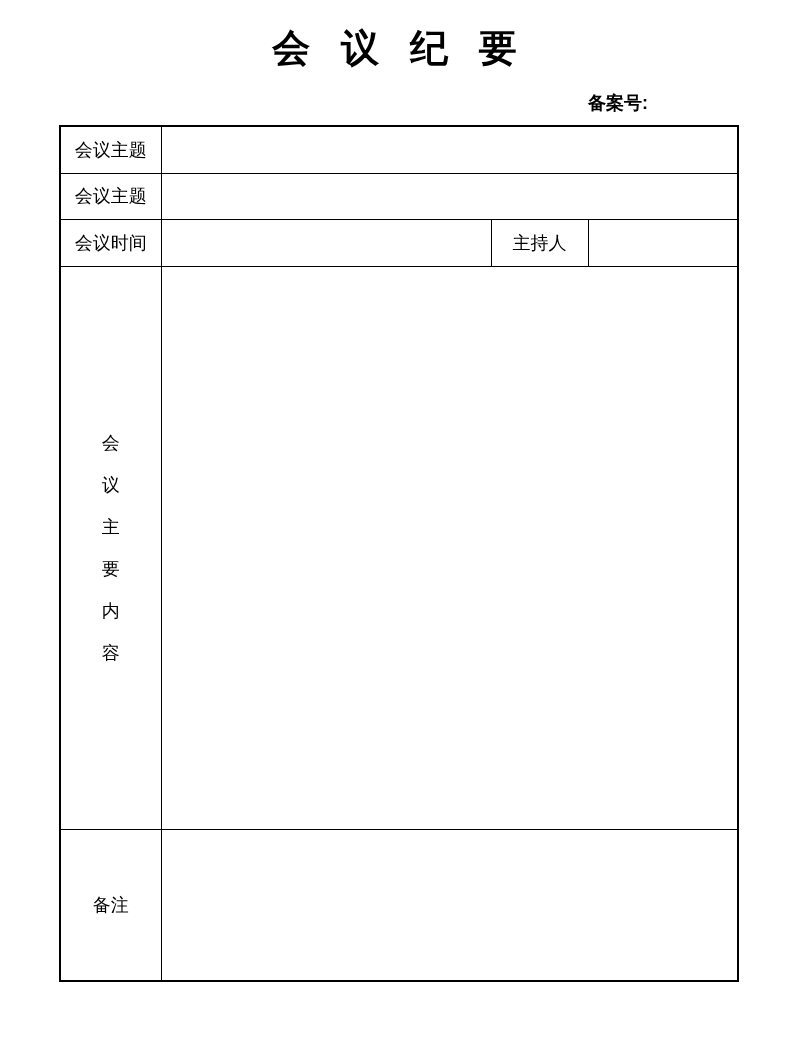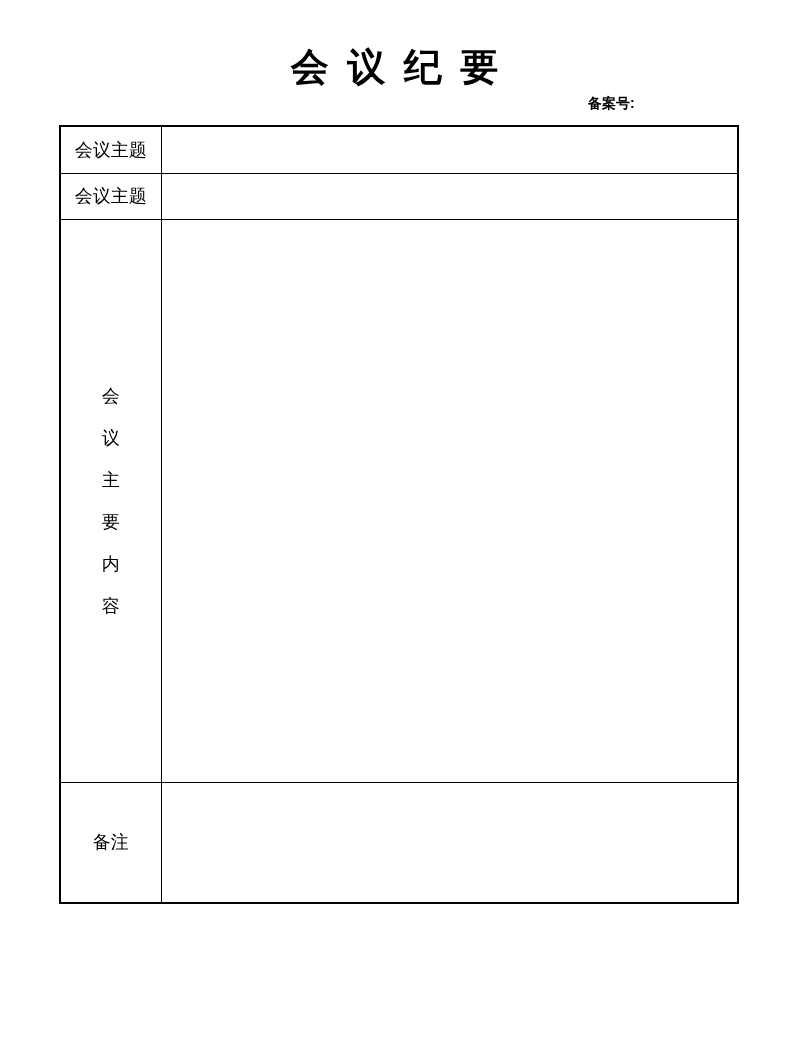--- a/index.html
+++ b/index.html
@@ -9,37 +9,37 @@
     background: #ffffff;
     font-family: "Liberation Sans", sans-serif;
     color: #000000;
     overflow: hidden;
     position: relative;
   }
   .page { position: relative; width: 793px; height: 1038px; background: #fff; }
 
   .doc-title {
     position: absolute;
-    top: 44px;
+    top: 28px;
     left: 0;
     width: 793px;
     text-align: center;
-    font-family: Liberation Sans, sans-serif;
+    font-family: Liberation Mono, monospace;
     font-weight: bold;
     font-size: 38px;
     letter-spacing: 4px;
     white-space: pre;
     line-height: 46px;
   }
 
   .filing-no {
     position: absolute;
     top: 94px;
     left: 588px;
-    font-size: 14px;
+    font-size: 18px;
     font-weight: bold;
     line-height: 18px;
   }
 
   table.form {
     position: absolute;
     top: 125px;
     left: 59px;
     width: 678px;
     border-collapse: collapse;
@@ -60,21 +60,21 @@
   td.val { background: #fff; }
 
   .col-a { width: 101px; }
   .col-b { width: 330px; }
   .col-c { width: 97px; }
   .col-d { width: 150px; }
 
   tr.r-small td { height: 47px; }
   tr.r-small2 td { height: 46px; }
   tr.r-content td { height: 563px; }
-  tr.r-remarks td { height: 121px; }
+  tr.r-remarks td { height: 152px; }
 
   .vertical-label {
     white-space: pre-line;
     line-height: 42px;
     text-align: center;
     display: block;
   }
 </style>
 </head>
 <body>
@@ -98,20 +98,26 @@
       <tr class="r-small">
         <td class="lbl">会议主题</td>
         <td class="val" colspan="3"></td>
       </tr>
 
       <tr class="r-small2">
         <td class="lbl">会议主题</td>
         <td class="val" colspan="3"></td>
       </tr>
 
+      <tr class="r-small">
+        <td class="lbl">会议时间</td>
+        <td class="val"></td>
+        <td class="lbl">主持人</td>
+        <td class="val"></td>
+      </tr>
 
 
       <tr class="r-content">
         <td class="lbl">
           <span class="vertical-label">会
 议
 主
 要
 内
 容</span>

